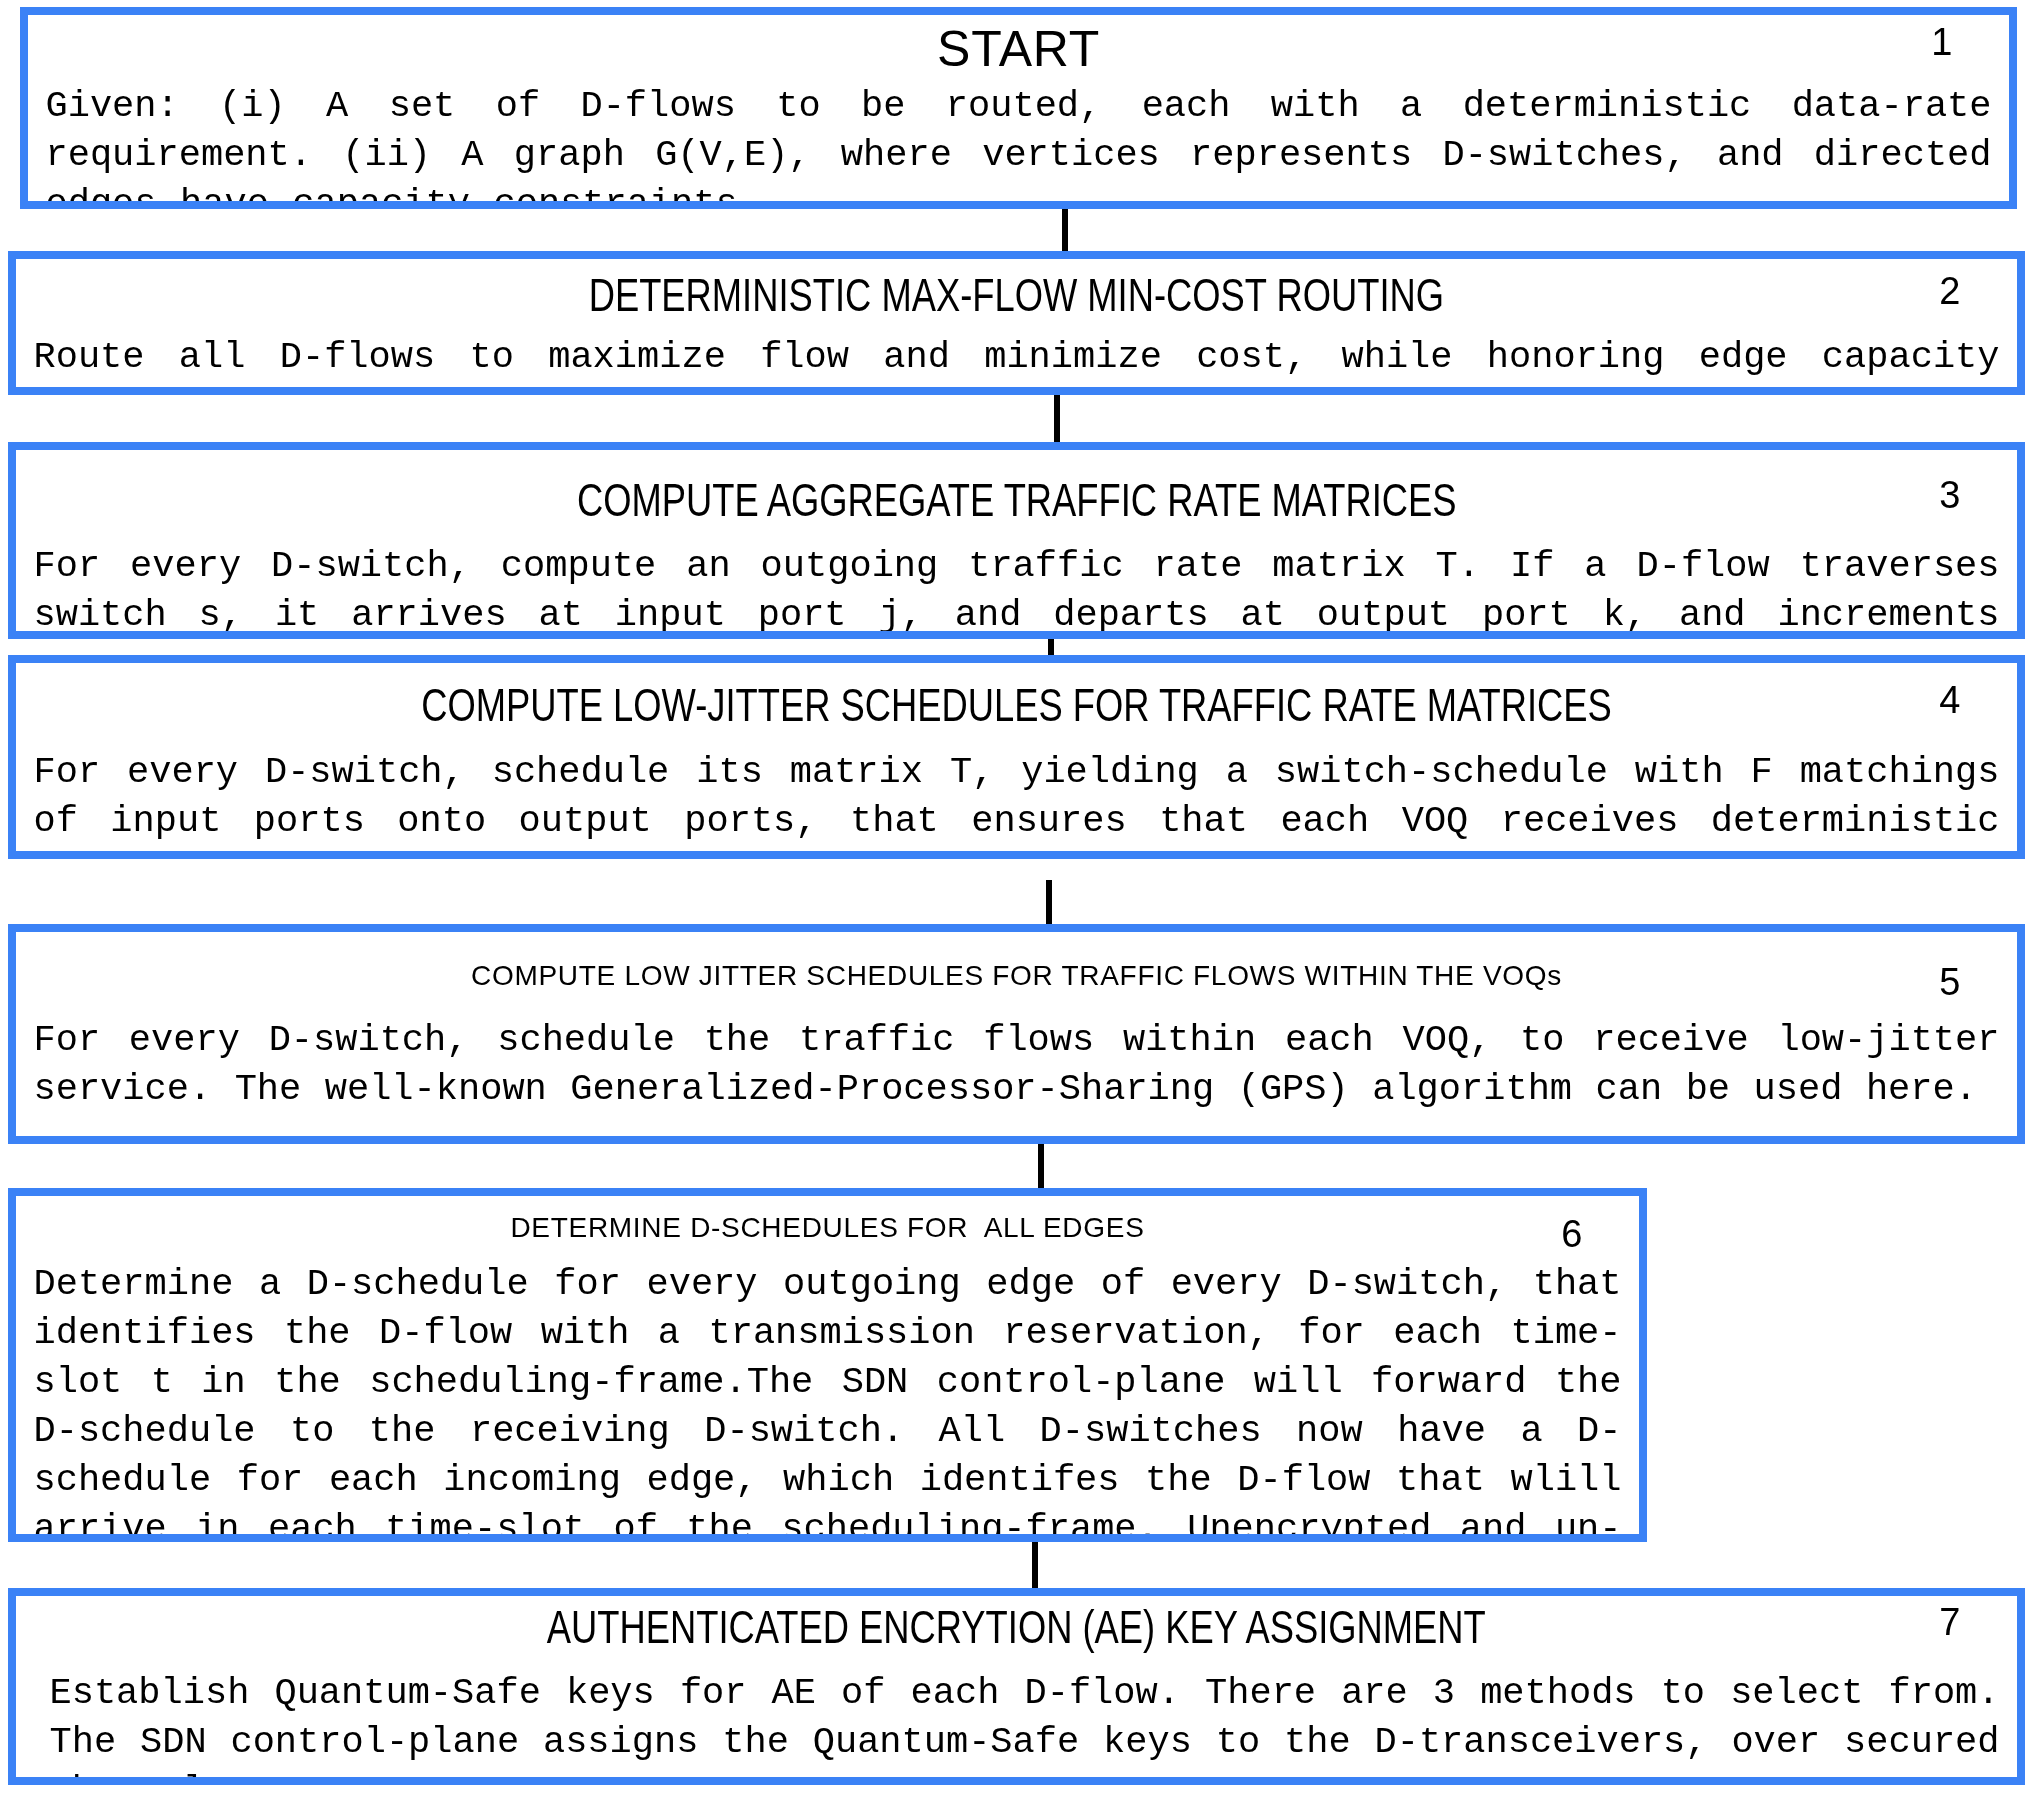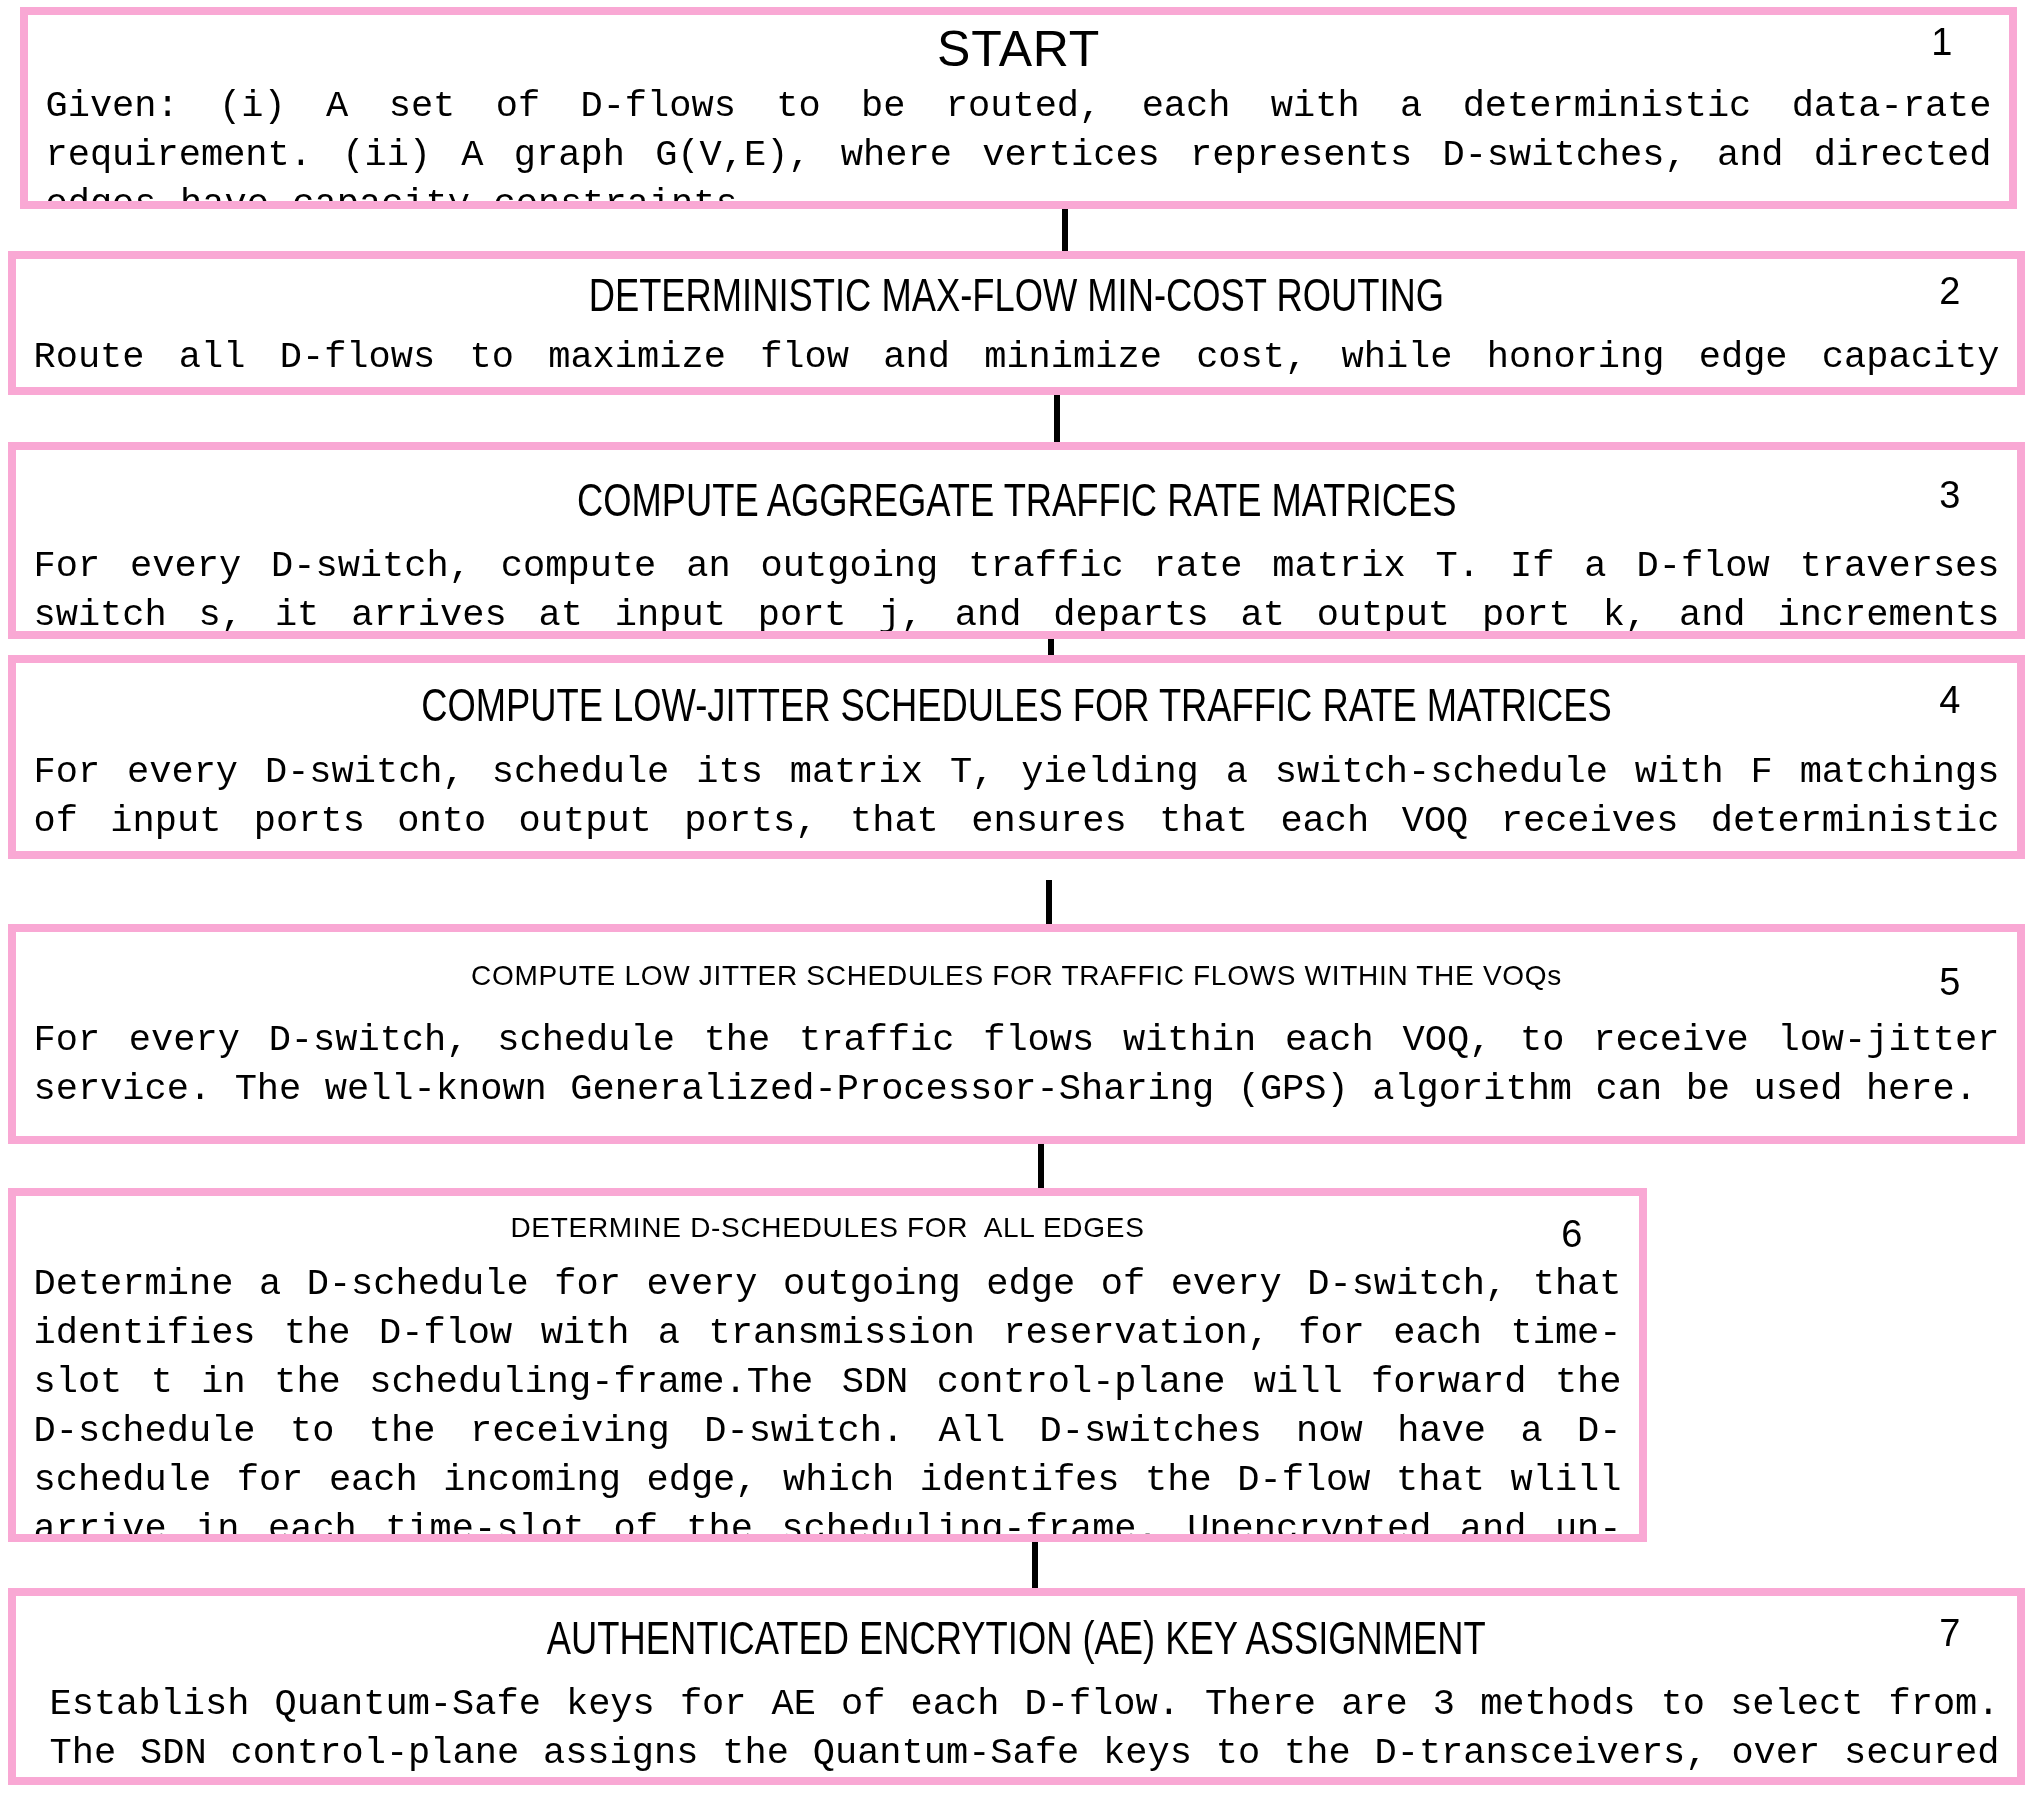--- a/index.html
+++ b/index.html
@@ -1,19 +1,19 @@
 <!DOCTYPE html>
 <html style="font-size:10.8px"><head>
 <meta charset="utf-8">
 <style>
   html,body{margin:0;padding:0;background:#ffffff;}
   body{font-family:"Liberation Sans", sans-serif;color:#000;}
   .canvas{position:relative;width:2035px;height:1809px;background:#fff;overflow:hidden;}
 
-  .box{position:absolute;box-sizing:border-box;border:8px solid #f9a8d4;background:#fff;
+  .box{position:absolute;box-sizing:border-box;border:8px solid #3b82f6;background:#fff;
        padding:0 17.5px;overflow:hidden;z-index:2;}
   .titlerow{position:relative;text-align:center;}
   .title{font-size:28px;font-weight:400;white-space:pre;letter-spacing:0.7px;}
   .title.big{font-size:50px;}
   .title.condensed{display:inline-block;font-size:46px;transform:scaleX(0.79);
                    transform-origin:50% 50%;letter-spacing:0;}
   .num{position:absolute;top:1.3px;right:39px;font-size:38px;}
   .bodytext{font-size:37px;line-height:49px;text-align:justify;margin:0;
             word-spacing:1.3px;font-family:Liberation Mono, monospace;}
 
@@ -23,21 +23,21 @@
   .b2{top:251px;left:8px;width:2017px;height:144px;padding-top:9.4px;}
   .b2 .bodytext{margin-top:10.8px;}
   .b3{top:442px;left:8px;width:2017px;height:197px;padding-top:23px;}
   .b3 .bodytext{margin-top:15px;}
   .b4{top:655px;left:8px;width:2017px;height:204px;padding-top:15px;}
   .b4 .bodytext{margin-top:16px;}
   .b5{top:924px;left:8px;width:2017px;height:220px;padding-top:28px;}
   .b5 .bodytext{margin-top:24px;}
   .b6{top:1188px;left:8px;width:1639px;height:354px;padding-top:16px;}
   .b6 .bodytext{margin-top:16px;}
-  .b7{top:1588px;left:8px;width:2017px;height:197px;padding-top:15px;}
+  .b7{top:1588px;left:8px;width:2017px;height:197px;padding-top:4px;}
   .b7 .bodytext{margin-top:15px;margin-left:16px;}
 
   .connector{position:absolute;width:6px;background:#000;z-index:1;}
   .c1{left:1062px;top:202px;height:57px;}
   .c2{left:1054px;top:391px;height:57px;}
   .c3{left:1048px;top:634px;height:55px;}
   .c4{left:1046px;top:880px;height:53px;}
   .c5{left:1038px;top:1133px;height:64px;}
   .c6{left:1032px;top:1537px;height:59px;}
 </style>

